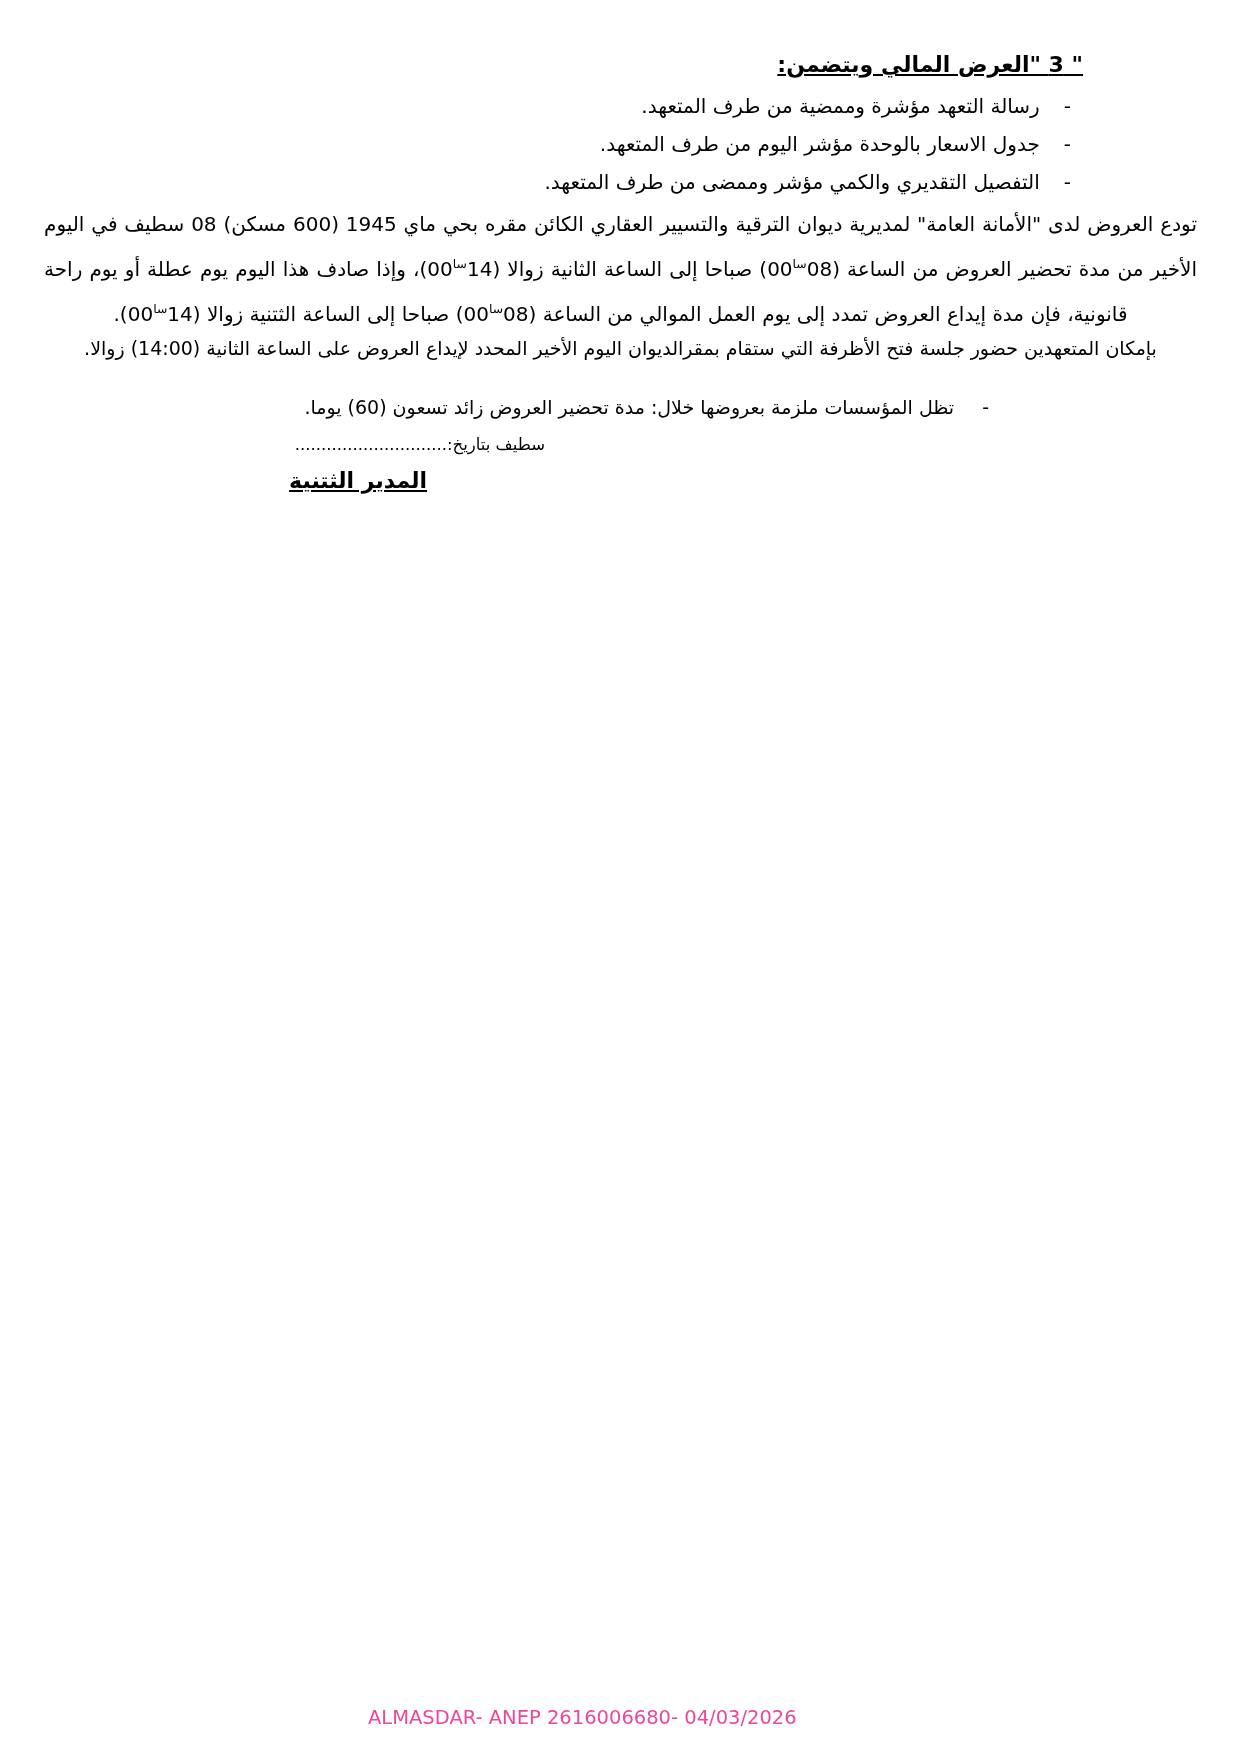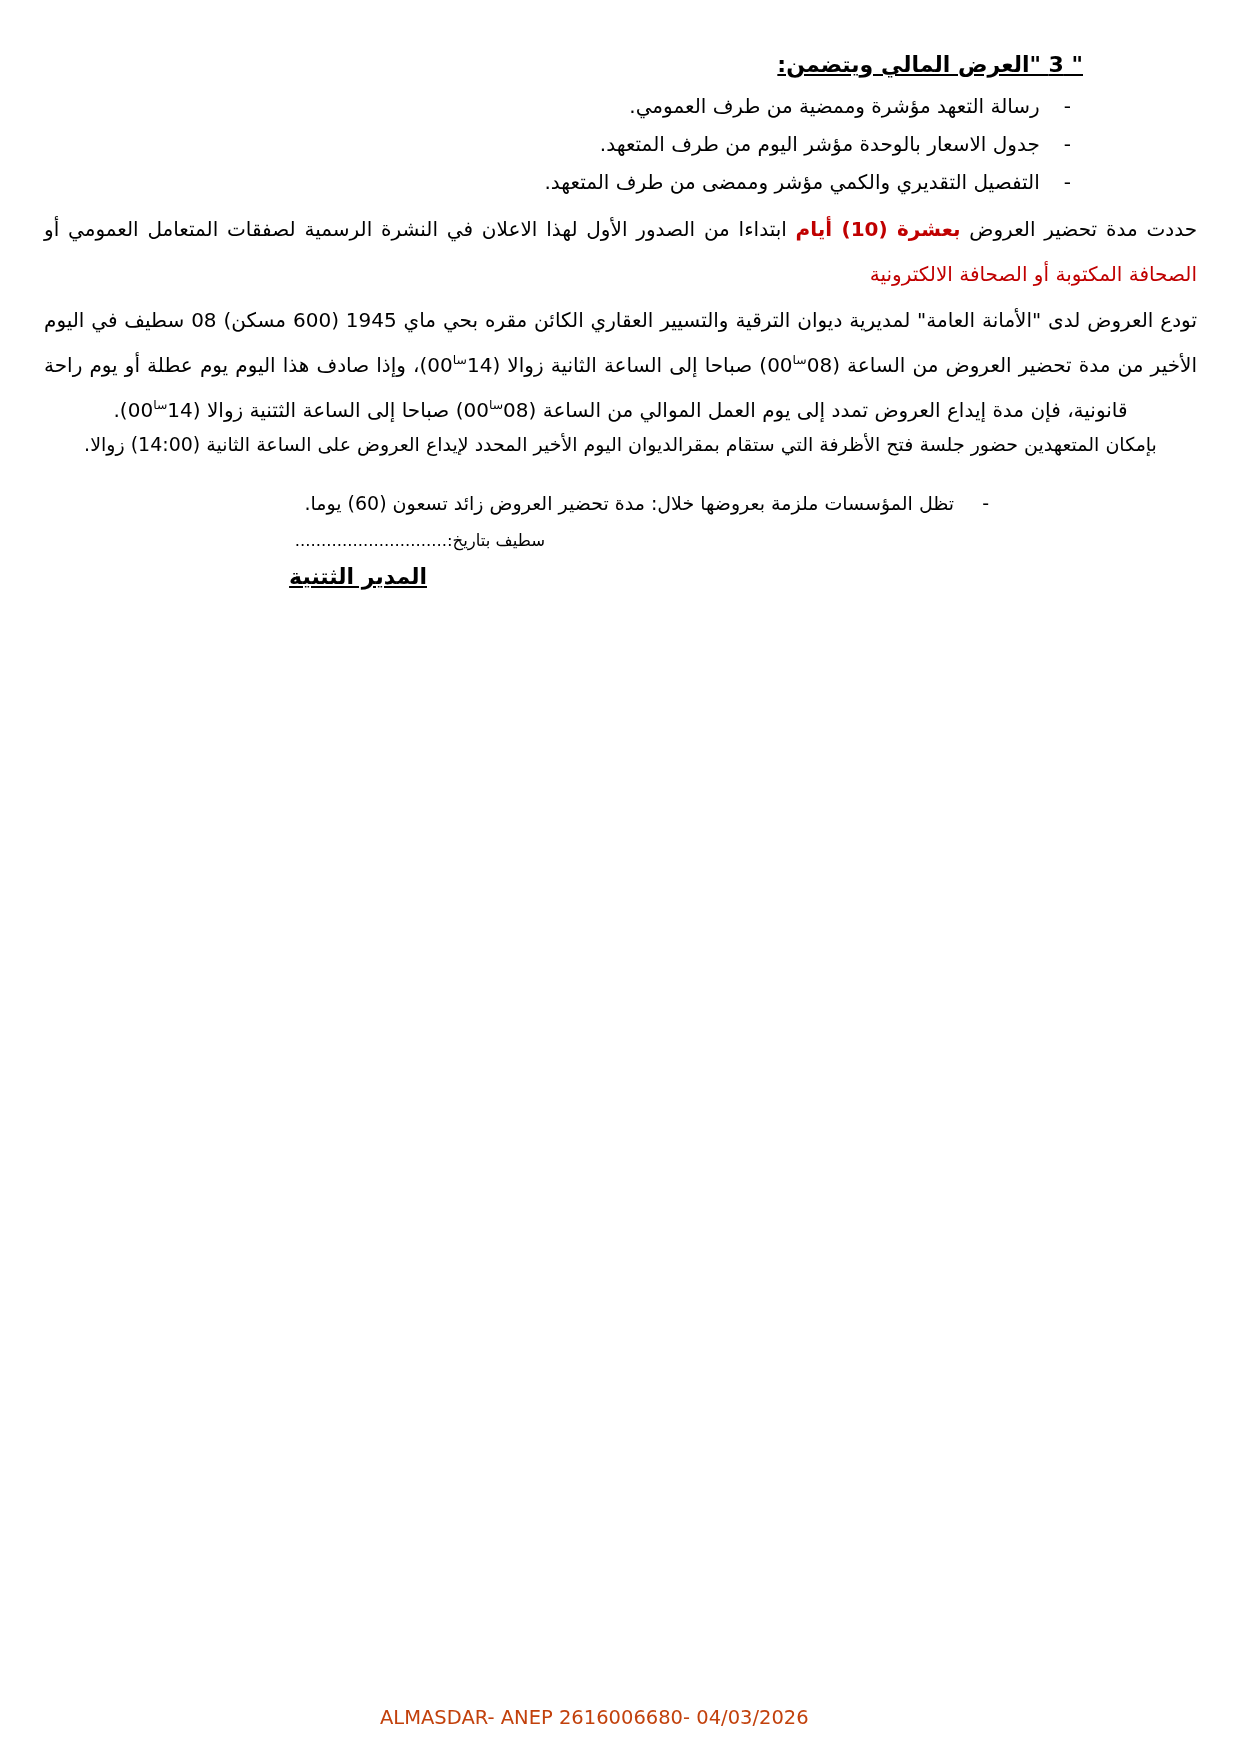--- a/index.html
+++ b/index.html
@@ -83,52 +83,50 @@
     white-space:nowrap;
     width:fit-content;
   }
   .footer{
     position:absolute;
     left:368px;
     bottom:26px;
     direction:ltr;
     font-size:19.5px;
     white-space:nowrap;
-    color:#c2410c;
-    margin-left:12px;
+    color:#ec4899;
   }
   
   .r-red{color:var(--accent-red,#c00000);}
   .r-bold{font-weight:bold;}
   .r-sup{vertical-align:super;font-size:0.62em;margin-top:40px;}
   .r-ltr{direction:ltr;unicode-bidi:isolate;}
 </style>
 </head>
 <body>
 
 <div class="page">
 
   <h1 class="doc-title">" 3 "العرض المالي ويتضمن:</h1>
 
   <ul class="offer-list">
     <li>
       <span class="dash">-</span>
-      <span>رسالة التعهد مؤشرة وممضية من طرف العمومي.</span>
+      <span>رسالة التعهد مؤشرة وممضية من طرف المتعهد.</span>
     </li>
     <li>
       <span class="dash">-</span>
       <span>جدول الاسعار بالوحدة مؤشر اليوم من طرف المتعهد.</span>
     </li>
     <li>
       <span class="dash">-</span>
       <span>التفصيل التقديري والكمي مؤشر وممضى من طرف المتعهد.</span>
     </li>
   </ul>
 
-  <p class="para deadline"><span>حددت مدة تحضير العروض </span><span class="r-red r-bold">بعشرة (10) أيام</span><span> ابتداءا من الصدور الأول لهذا الاعلان في النشرة الرسمية لصفقات المتعامل العمومي أو </span><span class="r-red">الصحافة المكتوبة أو الصحافة الالكترونية</span></p>
 
   <p class="para submission"><span>تودع العروض لدى "الأمانة العامة" لمديرية ديوان الترقية والتسيير العقاري الكائن مقره بحي </span><span class="r-ltr">08 ماي 1945 (600 مسكن)</span><span> سطيف في اليوم الأخير من مدة تحضير العروض من الساعة (08</span><span class="r-sup">سا</span><span>00) صباحا إلى الساعة الثانية زوالا (14</span><span class="r-sup">سا</span><span>00)، وإذا صادف هذا اليوم يوم عطلة أو يوم راحة قانونية، فإن مدة إيداع العروض تمدد إلى يوم العمل الموالي من الساعة (08</span><span class="r-sup">سا</span><span>00) صباحا إلى الساعة الثتنية زوالا (14</span><span class="r-sup">سا</span><span>00).</span></p>
 
   <p class="para opening">بإمكان المتعهدين حضور جلسة فتح الأظرفة التي ستقام بمقرالديوان اليوم الأخير المحدد لإيداع العروض على الساعة الثانية (14:00) زوالا.</p>
 
   <div class="validity">
     <span class="dash">-</span>
     <span>تظل المؤسسات ملزمة بعروضها خلال: مدة تحضير العروض زائد تسعون (60) يوما.</span>
   </div>
 

